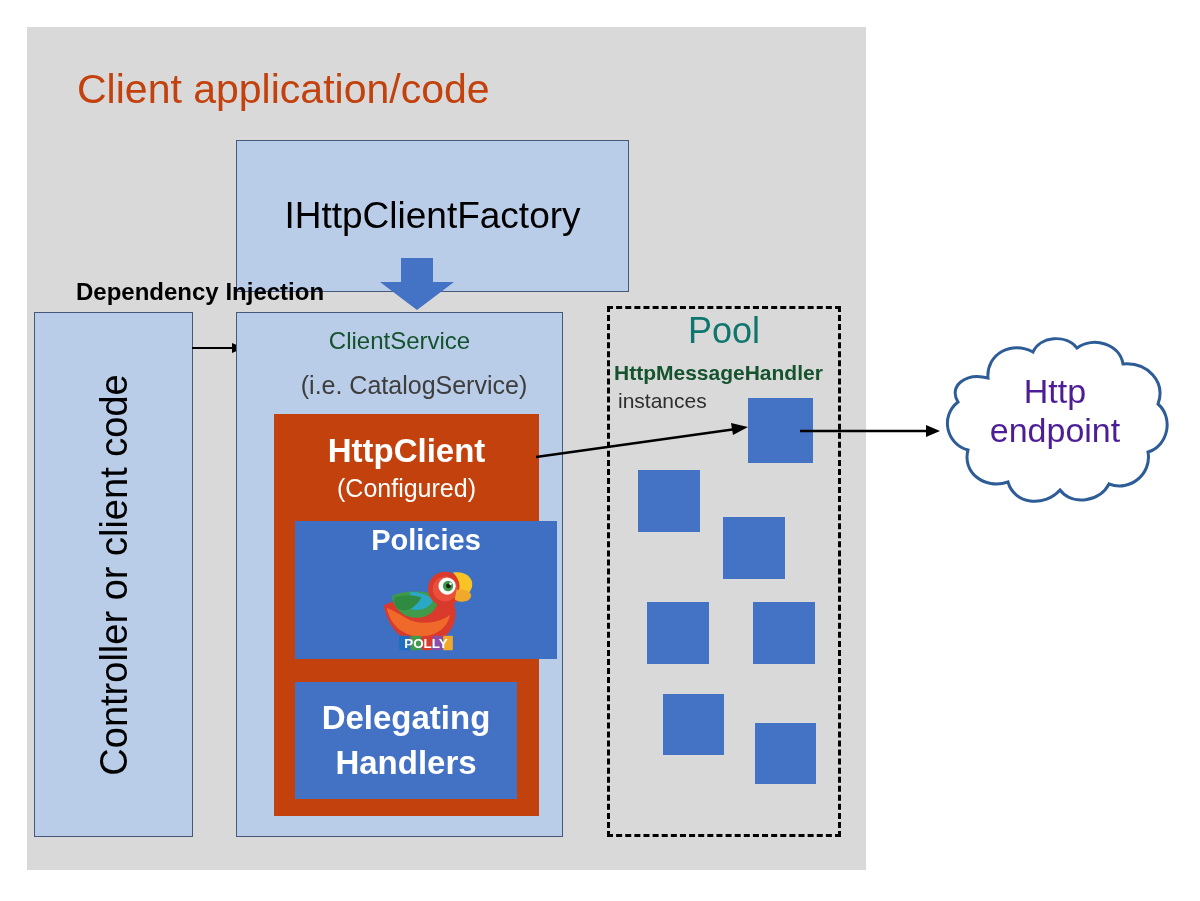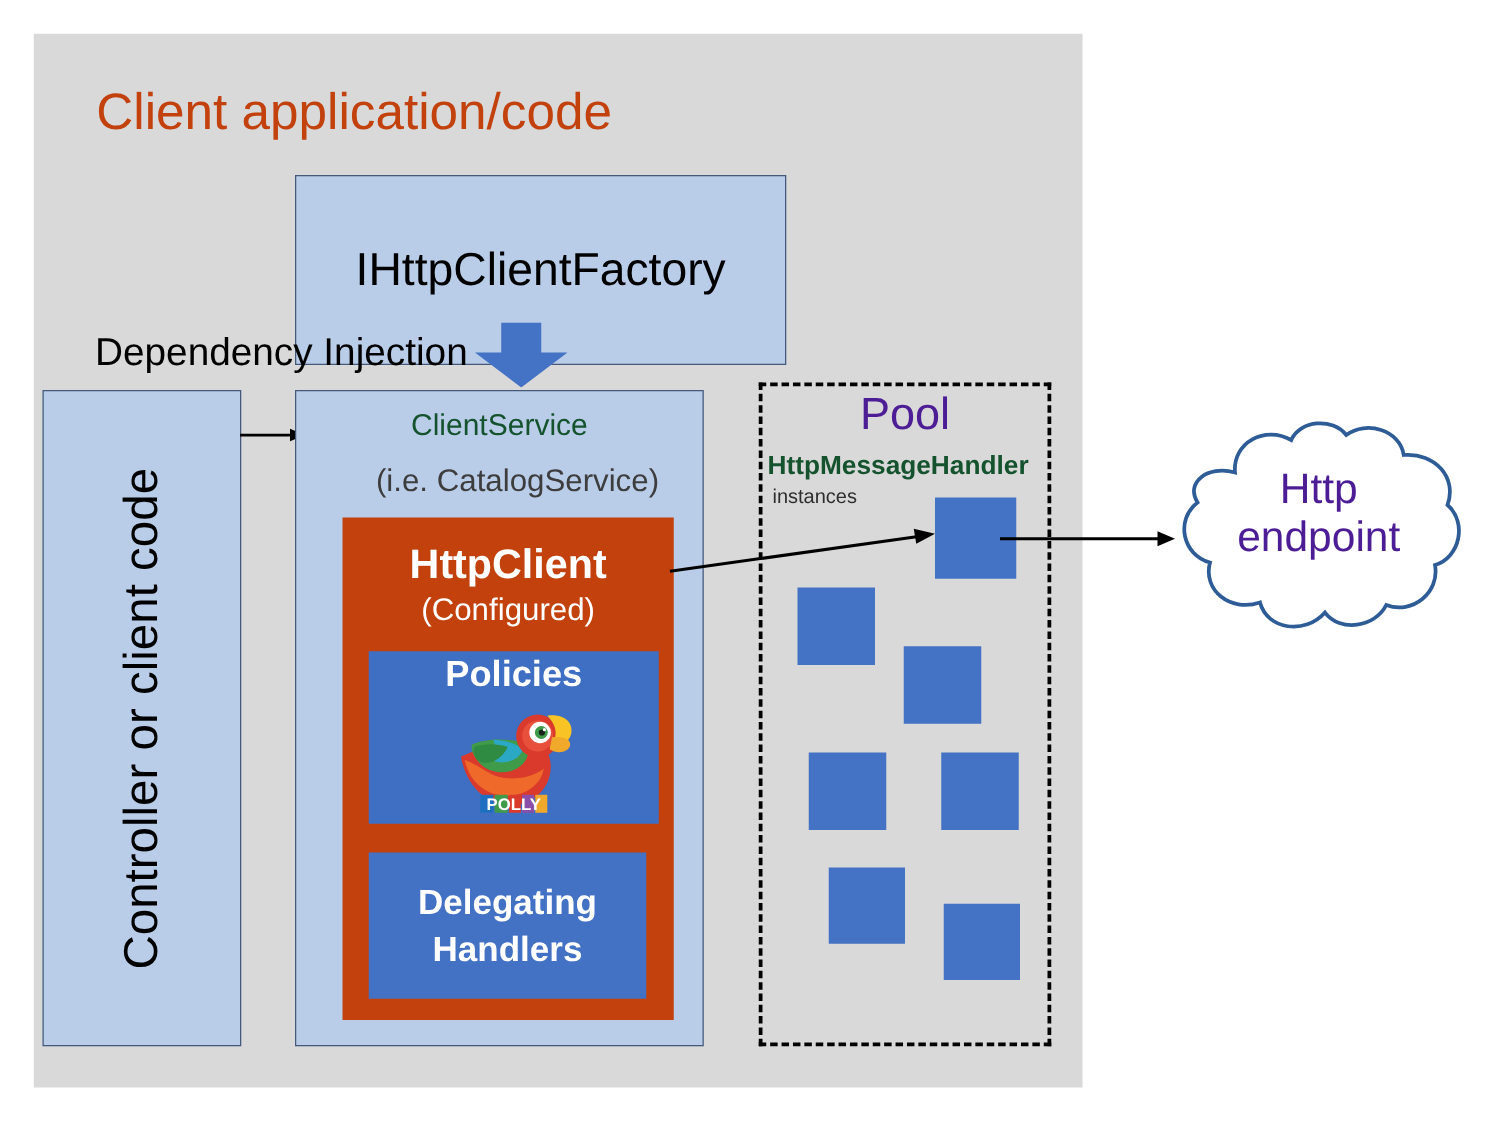--- a/index.html
+++ b/index.html
@@ -58,24 +58,25 @@
   .factory-label {
     font-size: 37px;
     color: #000000;
     white-space: nowrap;
   }
 
   
   .di-label {
     position: absolute;
     left: 76px;
-    top: 264px;
-    font-size: 31px;
+    top: 278px;
+    font-size: 24px;
     color: #000000;
     white-space: nowrap;
+    font-weight: bold;
   }
   .di-arrow {
     position: absolute;
     left: 380px;
     top: 258px;
     width: 74px;
     height: 52px;
   }
 
   
@@ -163,21 +164,21 @@
     font-size: 25px;
     color: #ffffff;
     line-height: 1.0;
   }
 
   
   .policies-box {
     position: absolute;
     left: 21px;
     top: 107px;
-    width: 232px;
+    width: 262px;
     height: 138px;
     background: #3f6fc2;
   }
   .policies-title {
     position: absolute;
     left: 0;
     right: 0;
     top: 5px;
     text-align: center;
     font-size: 29px;
@@ -201,21 +202,21 @@
     top: 268px;
     width: 222px;
     height: 117px;
     background: #4371c4;
     display: flex;
     flex-direction: column;
     align-items: center;
     justify-content: center;
   }
   .handlers-line {
-    font-size: 28px;
+    font-size: 33px;
     font-weight: bold;
     color: #ffffff;
     line-height: 1.35;
     text-align: left;
   }
 
   
   .pool-box {
     position: absolute;
     left: 607px;
@@ -226,37 +227,37 @@
     box-sizing: border-box;
     background: transparent;
   }
   .pool-title {
     position: absolute;
     left: 0;
     right: 0;
     top: 4px;
     text-align: center;
     font-size: 36px;
-    color: #4c1d95;
+    color: #0f766e;
     line-height: 1.0;
   }
   .pool-sub1 {
     position: absolute;
     left: 4px;
     top: 52px;
     font-size: 21px;
     font-weight: bold;
     color: #14532d;
     white-space: nowrap;
   }
   .pool-sub2 {
     position: absolute;
     left: 8px;
     top: 80px;
-    font-size: 16px;
+    font-size: 21px;
     color: #2e2e2e;
     white-space: nowrap;
   }
   .handler-square {
     position: absolute;
     background: #4472c4;
   }
 
   
   .arrow-svg {

